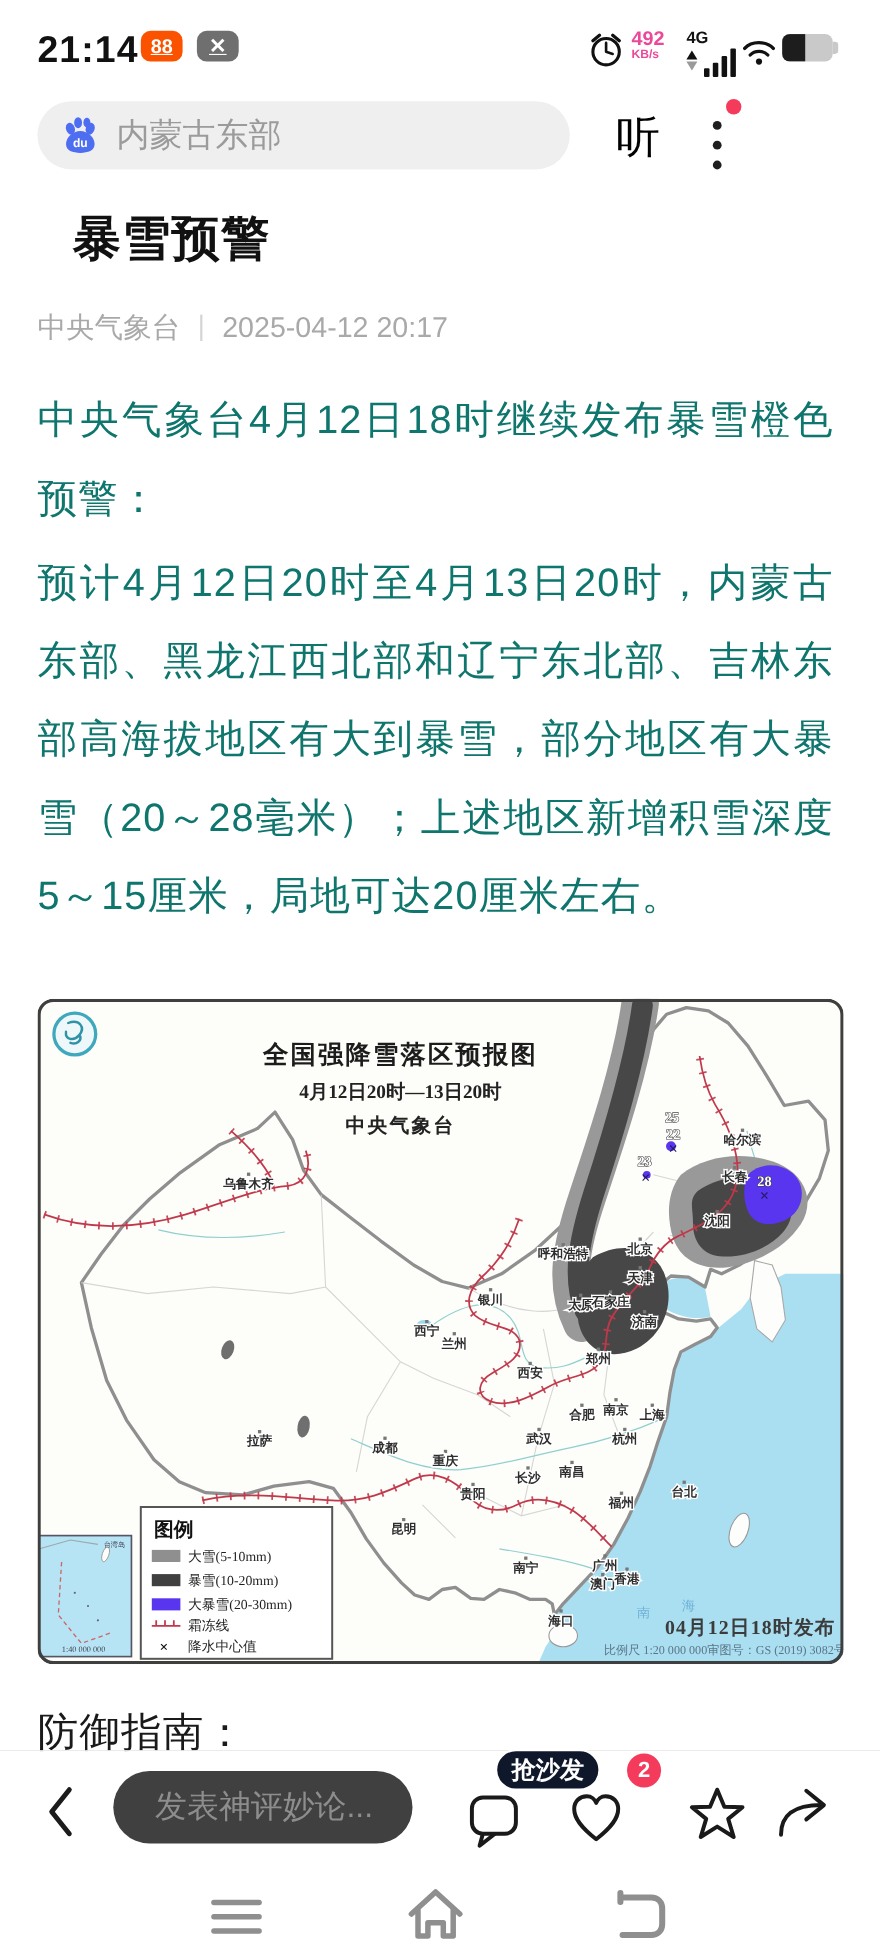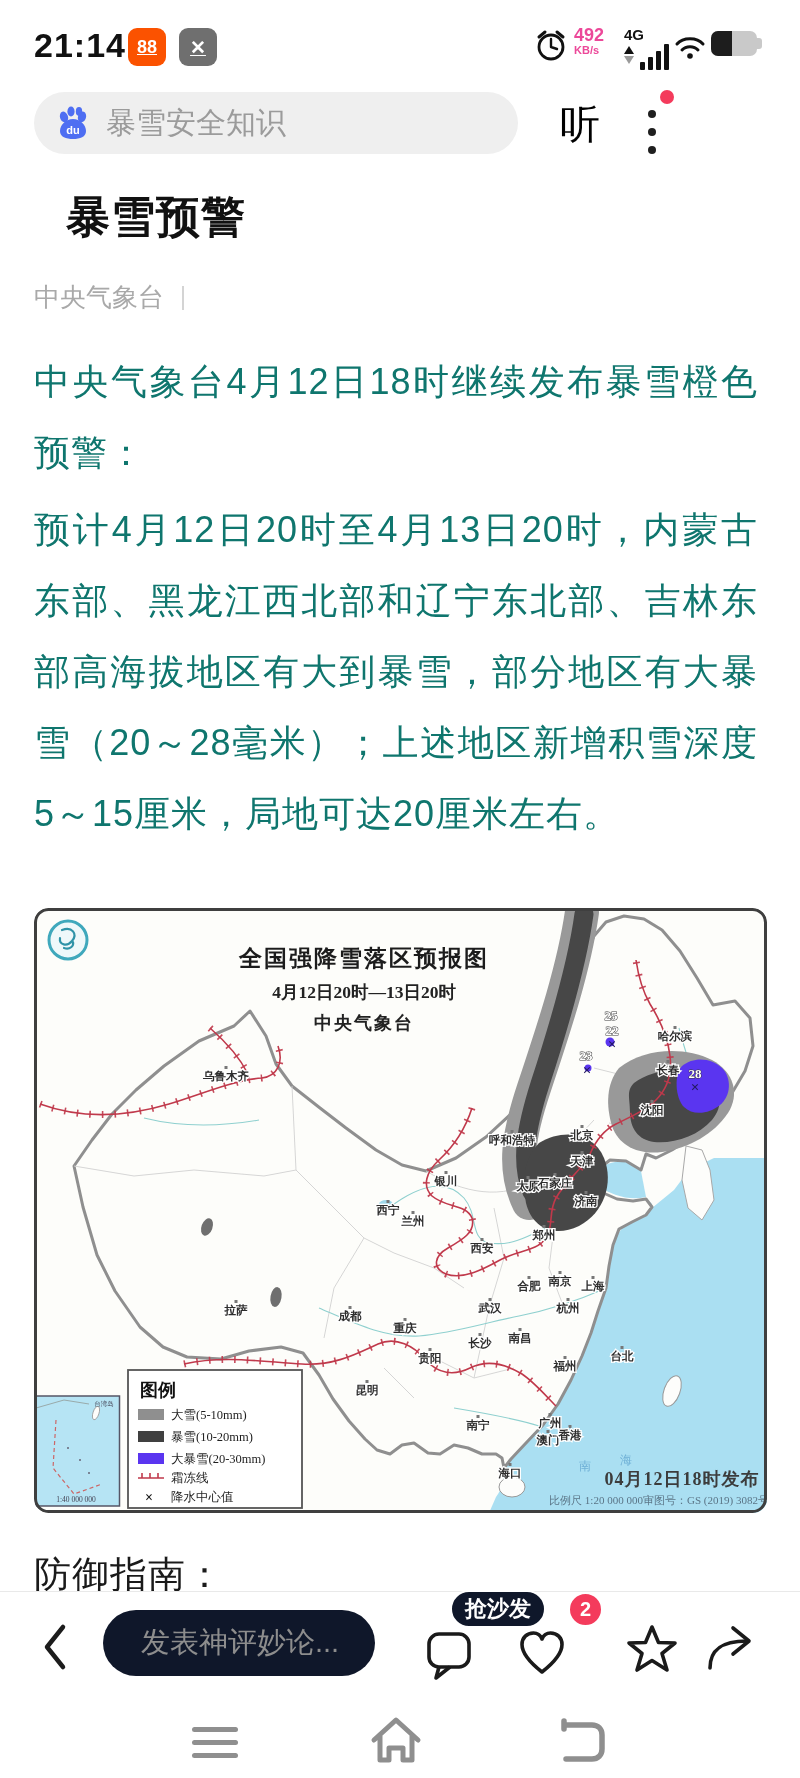--- a/index.html
+++ b/index.html
@@ -1,21 +1,21 @@
 <!DOCTYPE html>
 <html><head>
 <meta charset="utf-8">
 <style>
   html,body{margin:0;padding:0;}
   body{width:800px;height:1778px;position:relative;background:#ffffff;
        font-family:"Liberation Sans",sans-serif;overflow:hidden;}
   .abs{position:absolute;}
   
   .time{left:34px;top:26px;font-size:34px;font-weight:700;color:#111;letter-spacing:1px;}
-  .appicon{width:38px;height:38px;border-radius:9px;top:28px;display:flex;align-items:center;justify-content:center;color:#fff;font-weight:700;text-decoration:underline;}
+  .appicon{width:38px;height:28px;border-radius:9px;top:28px;display:flex;align-items:center;justify-content:center;color:#fff;font-weight:700;text-decoration:underline;}
   .speedbox{top:26px;text-align:left;color:#ec4899;line-height:1.05;}
   .speedbox .v{font-size:18px;font-weight:700;}
   .speedbox .u{font-size:11px;font-weight:600;}
   .bars{display:flex;align-items:flex-end;gap:3px;}
   .bars i{display:block;width:5px;background:#111;border-radius:1px;}
   .batt{width:46px;height:25px;border-radius:7px;background:#c9c9c9;overflow:hidden;}
   .batt i{display:block;height:100%;width:45%;background:#1d1d1d;}
   .battnub{width:5px;height:11px;background:#c9c9c9;border-radius:0 3px 3px 0;}
   
   .pill{left:34px;top:92px;width:484px;height:62px;border-radius:31px;background:#efefef;display:flex;align-items:center;}
@@ -34,21 +34,21 @@
   .map text{font-family:"Liberation Serif","DejaVu Serif",serif;}
   .map .city{font-size:11.5px;fill:#2d2d2d;text-anchor:middle;paint-order:stroke;stroke:#ffffff;stroke-width:2.5px;font-weight:600;}
   .map .citydot{fill:#777;}
   .map .cval{font-size:13px;font-weight:700;fill:#fff;text-anchor:middle;paint-order:stroke;stroke:#3a3a3a;stroke-width:1px;}
   .map .xmark{font-size:15px;font-weight:700;fill:#221a5e;text-anchor:middle;}
   .map .sealab{font-size:12px;fill:#6fb0d6;text-anchor:middle;}
   .map .lgnd{font-size:12.5px;fill:#1e1e1e;}
   
   .divline{left:0;top:1591px;width:800px;height:1px;background:#e9e9e9;}
   .cbar{left:0;top:1592px;width:800px;height:114px;background:#fff;}
-  .cpill{left:103px;top:1610px;width:272px;height:66px;border-radius:33px;background:#0f172a;display:flex;align-items:center;text-align:center;}
+  .cpill{left:103px;top:1610px;width:272px;height:66px;border-radius:33px;background:#404040;display:flex;align-items:center;text-align:center;}
   .cpill span{margin-left:38px;font-size:29px;color:#8d8d8d;}
   .badge{color:#fff;border:2px solid #fff;display:flex;align-items:center;justify-content:center;}
   .sofa{left:450px;top:1590px;height:34px;padding:0 13px;border-radius:19px;font-size:22px;font-weight:600;}
   .cnt{left:568px;top:1592px;width:31px;height:31px;border-radius:50%;font-size:20px;font-weight:700;}
   .navbar{left:0;top:1706px;width:800px;height:72px;background:#fff;display:flex;align-items:center;justify-content:center;gap:130px;}
   .ham span{display:block;width:46px;height:5px;border-radius:2.5px;background:#8f8f8f;margin:8px 0;}
 </style>
 </head>
 <body>
 
@@ -100,34 +100,35 @@
   <span style="margin-left:20px;display:flex;text-align:right;">
     <svg width="38" height="38" viewBox="0 0 38 38">
       <ellipse cx="10" cy="13" rx="4" ry="5.5" fill="#4e6ef2" transform="rotate(-18 10 13)"></ellipse>
       <ellipse cx="28" cy="13" rx="4" ry="5.5" fill="#4e6ef2" transform="rotate(18 28 13)"></ellipse>
       <ellipse cx="17" cy="7.5" rx="3.6" ry="5" fill="#4e6ef2"></ellipse>
       <ellipse cx="25" cy="7.5" rx="3.2" ry="4.4" fill="#4e6ef2"></ellipse>
       <path d="M19 15 C26 15 32 21 32 27 C32 33 26 35 19 35 C12 35 6 33 6 27 C6 21 12 15 19 15 Z" fill="#4e6ef2"></path>
       <text x="19" y="30" text-anchor="middle" font-size="11" font-weight="bold" fill="#fff" font-family="Liberation Sans, sans-serif">du</text>
     </svg>
   </span>
-  <span class="q">暴雪安全知识</span>
+  <span class="q">内蒙古东部</span>
 </div>
 <div class="abs listen">听</div>
 <div class="abs dots" style="left:648px;top:100px;">
   <span></span>
     <span></span>
     <span></span>
 </div>
 <div class="abs reddot" style="left: 660px; top: 90px; background: rgb(244, 59, 92);" style2=""></div>
 
 <div class="abs title">暴雪预警</div>
 <div class="abs byline">
   <span>中央气象台</span>
   <span class="sep"></span>
+  <span>2025-04-12 20:17</span>
 </div>
 <div class="abs para" style="top:346px;">中央气象台4月12日18时继续发布暴雪橙色预警：</div>
 <div class="abs para" style="top:494px;">预计4月12日20时至4月13日20时，内蒙古东部、黑龙江西北部和辽宁东北部、吉林东部高海拔地区有大到暴雪，部分地区有大暴雪（20～28毫米）；上述地区新增积雪深度5～15厘米，局地可达20厘米左右。</div>
 
 <div class="abs mapwrap">
 <svg class="map" width="733" height="605" viewBox="0 0 733 605">
 
   <g>
     <path d="M618,296 L612,290 C600,310 585,318 577,340 C573,360 574,372 572,380 C565,402 560,410 554,427 C548,446 541,461 533,477 C525,495 517,507 505,521 C493,535 480,541 471,549 L470,561 C470,573 468,581 462,589 L455,605 L733,605 L733,250 L680,250 L655,262 L640,282 L618,300 Z" fill="#aadff2"></path>
     <path d="M562,263 C575,252 592,250 606,258 L612,289 C595,293 578,287 566,279 Z" fill="#aadff2"></path>

